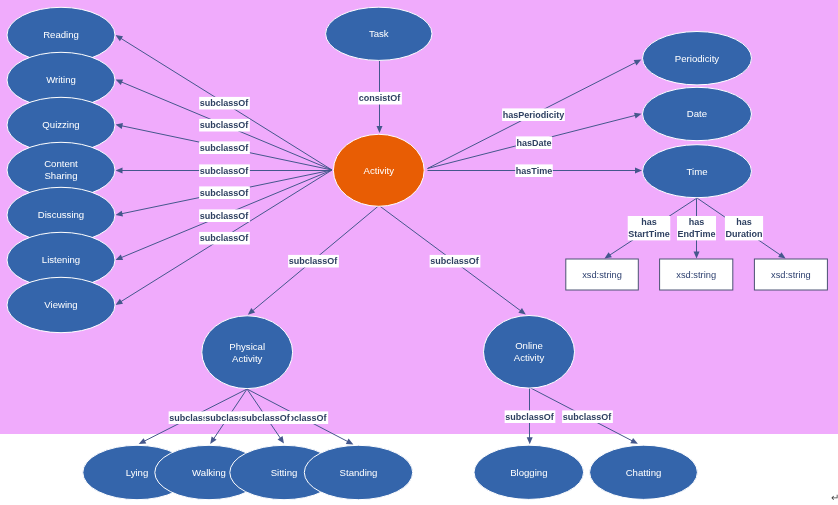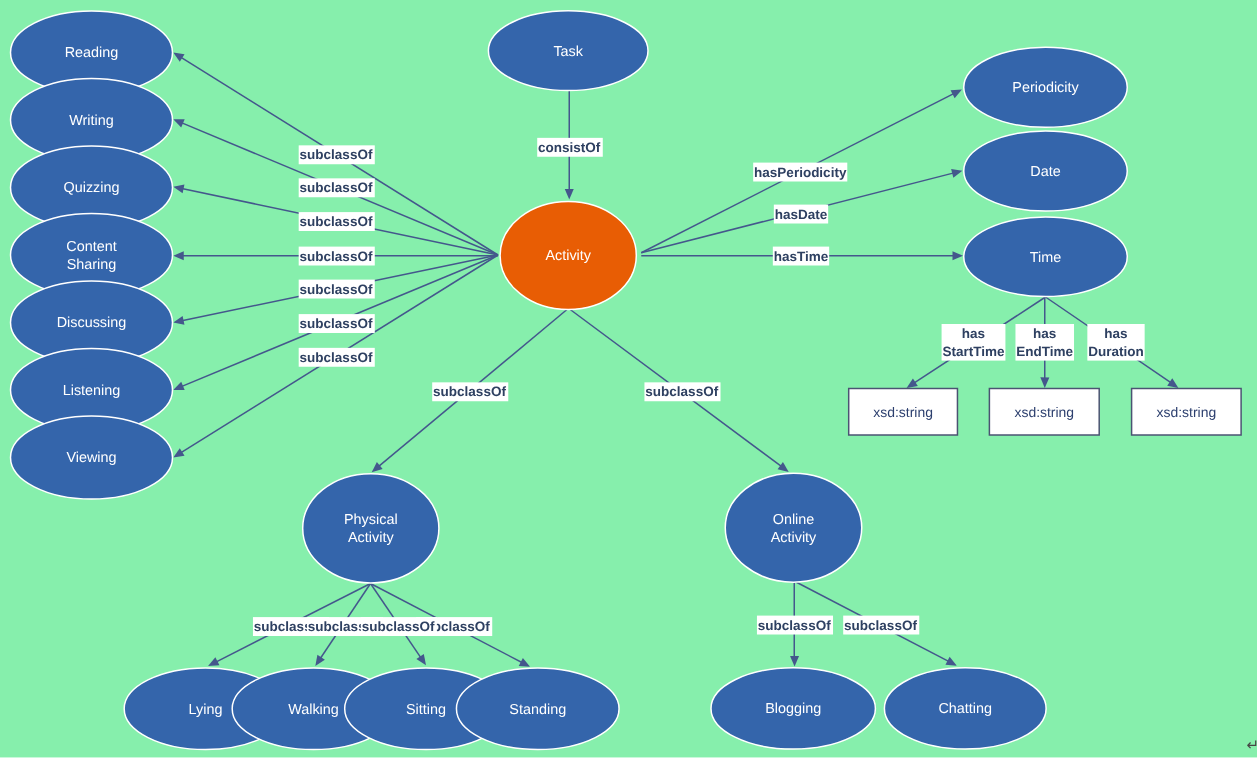--- a/index.html
+++ b/index.html
@@ -1,18 +1,18 @@
 <!DOCTYPE html>
 <html><head>
 <meta charset="utf-8">
 <title>Activity Ontology Diagram</title>
 <style>
   html,body{margin:0;padding:0;background:#ffffff;}
   body{width:838px;height:505px;overflow:hidden;font-family:"Liberation Sans",sans-serif;}
-  #canvas{position:relative;width:838px;height:505px;background:#86efac;}
+  #canvas{position:relative;width:838px;height:434px;background:#f0abfc;}
   svg{display:block;}
   .node-label{font-family:"Liberation Sans",sans-serif;fill:#ffffff;font-size:9.6px;}
   .edge-label{font-family:"Liberation Sans",sans-serif;fill:#2e4061;font-size:9px;font-weight:bold;}
   .rect-label{font-family:"Liberation Sans",sans-serif;fill:#2c3f6e;font-size:9.3px;}
   .pilcrow{position:absolute;left:831px;top:492.5px;color:#454545;font-size:10px;font-family:"Liberation Sans",sans-serif;line-height:1;}
 </style>
 </head>
 <body>
 
 <div id="canvas">

